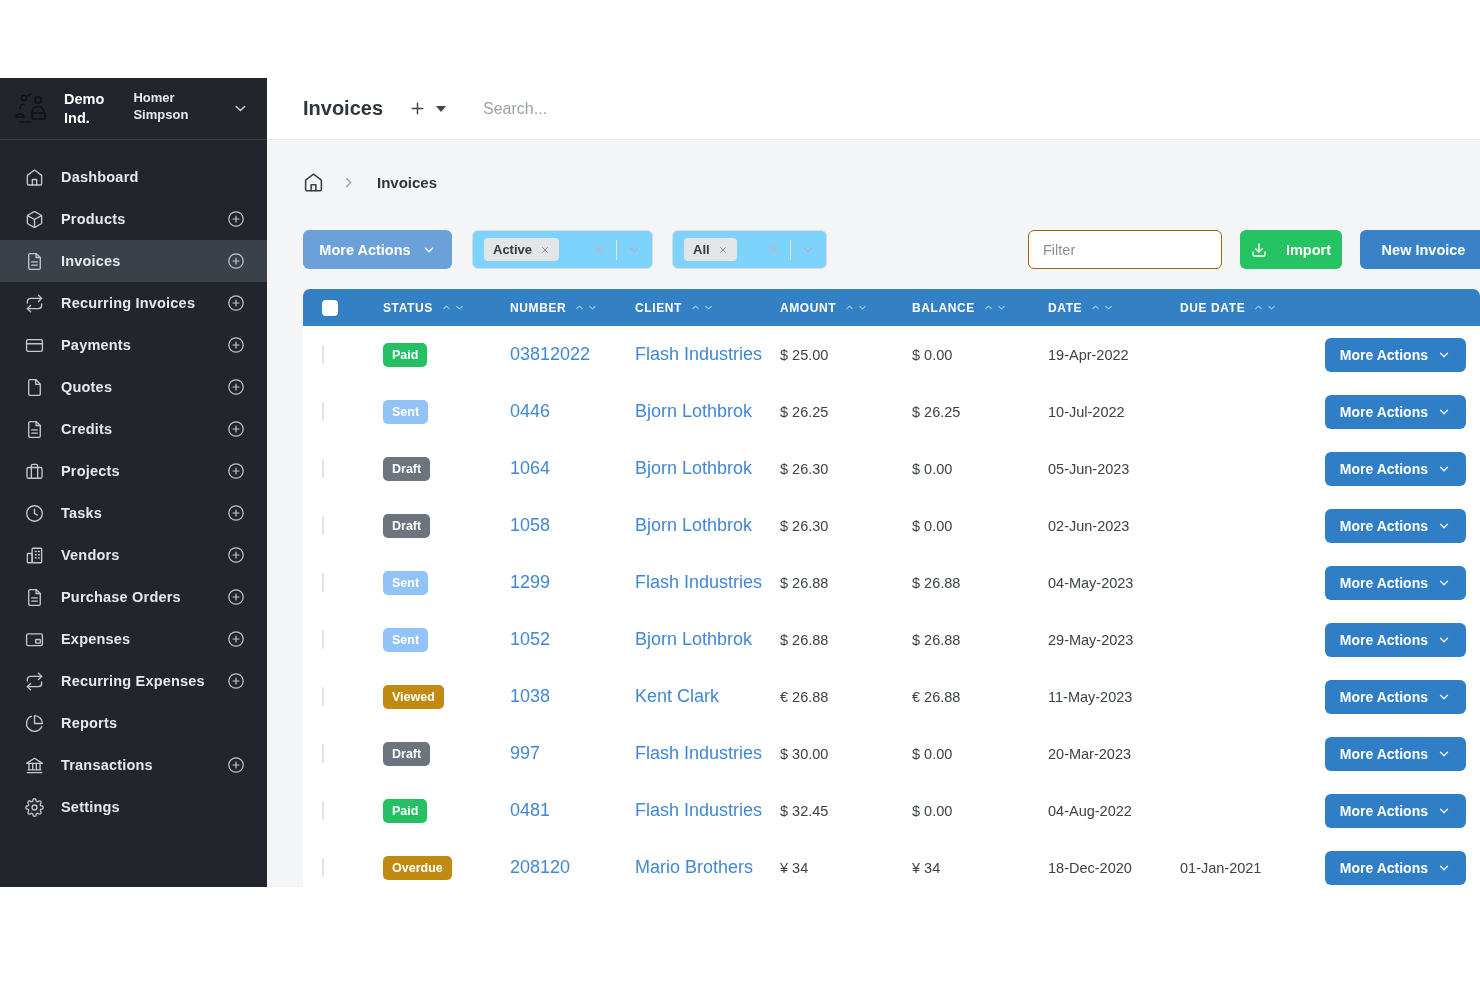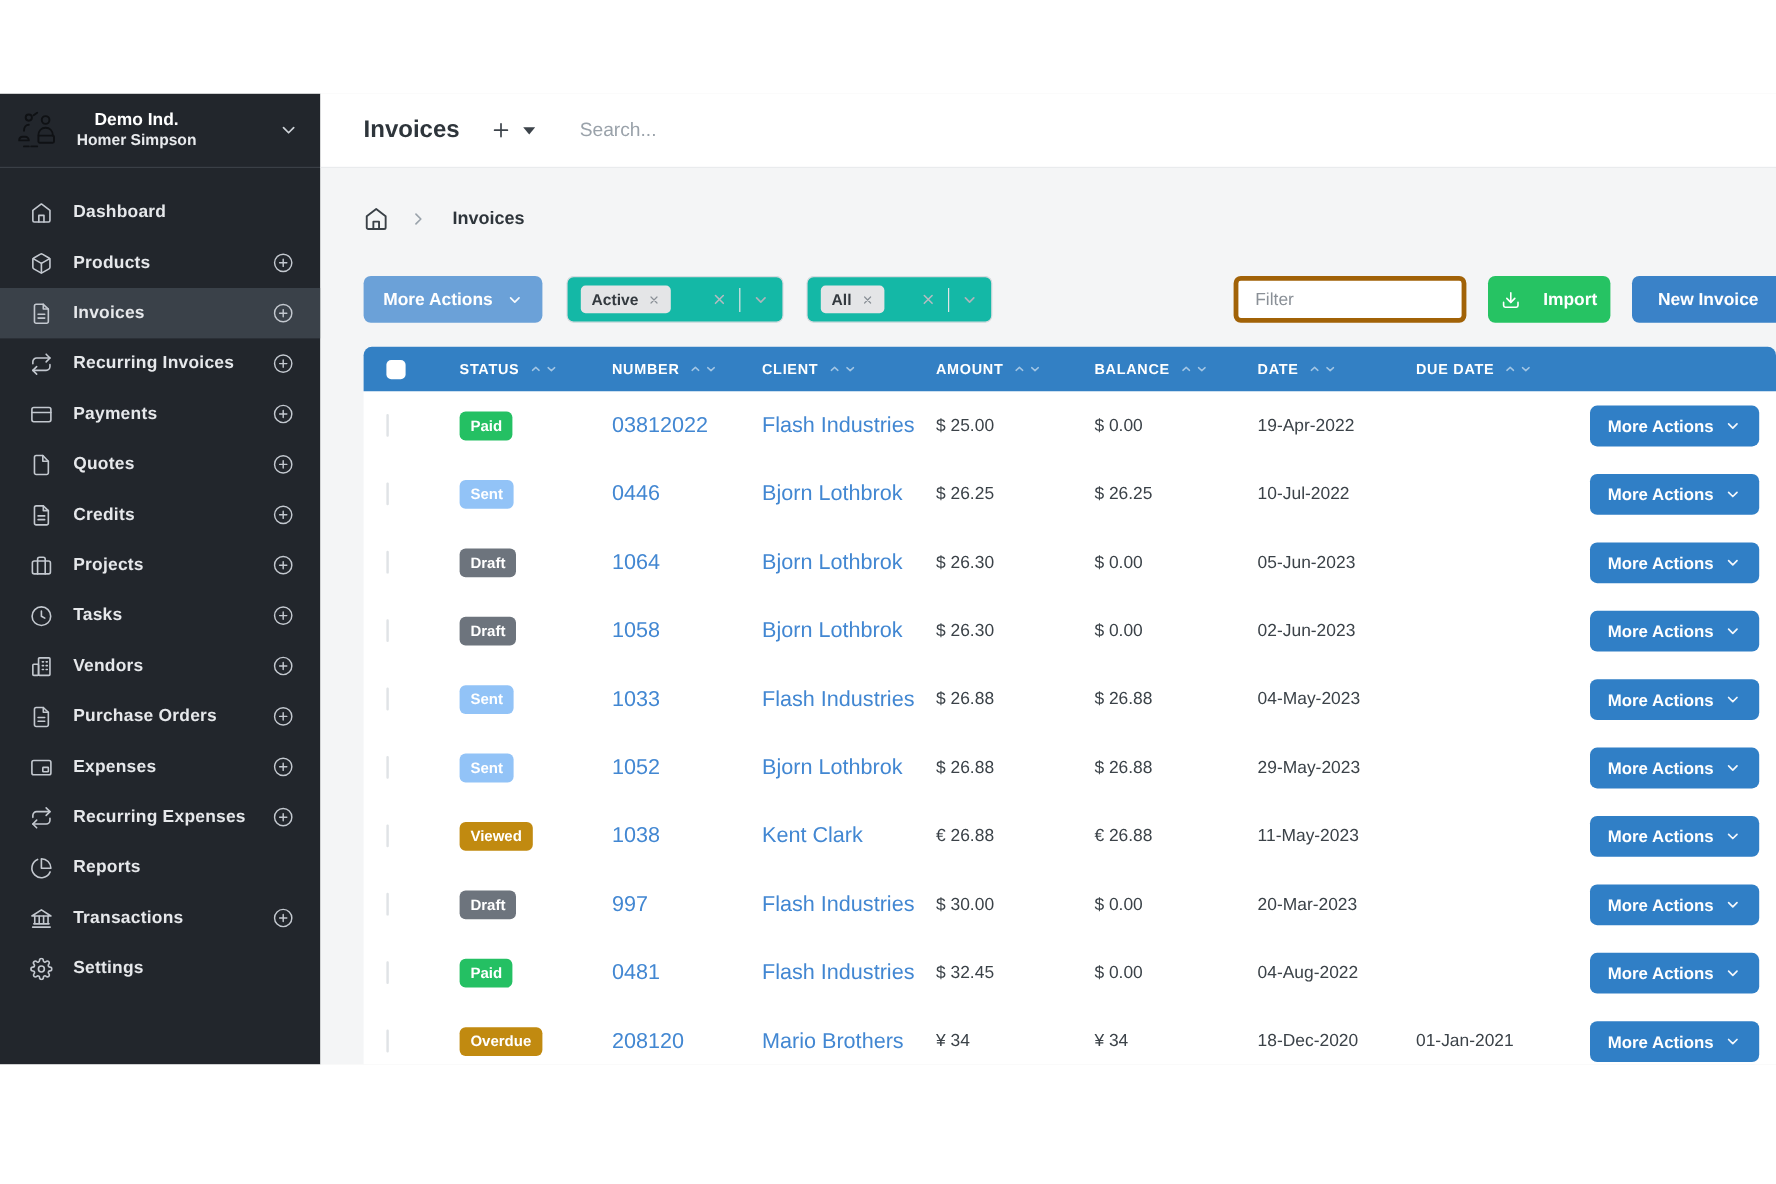--- a/index.html
+++ b/index.html
@@ -4,21 +4,21 @@
 <style>
   * { margin:0; padding:0; box-sizing:border-box; }
   html,body { width:1480px; height:987px; background:#ffffff;
     font-family:"Liberation Sans","DejaVu Sans",sans-serif; overflow:hidden; }
   .app { position:absolute; left:0; top:78px; width:1480px; height:809px; overflow:hidden; background:#f4f5f6; }
 
   
   .sidebar { position:absolute; left:0; top:0; bottom:0; width:267px; background:var(--sidebar-bg,#22262c); }
   .sb-header { height:62px; display:flex; align-items:center; padding:0 18px 0 12px; border-bottom:1px solid #3a3f46; }
   .sb-logo { width:40px; height:40px; flex:0 0 40px; margin-right:12px; }
-  .sb-names { display:flex; flex-direction:column; line-height:1.25;text-align:center; }
+  .sb-names { display:flex; line-height:1.25; }
   .sb-company { font-size:14.5px; font-weight:700; color:#ffffff; }
   .sb-user { font-size:13px; color:#e8eaed;font-weight:bold; }
   .sb-chev { margin-left:auto; width:17px; height:17px; color:#cdd2d7; }
   .nav { padding-top:16px; }
   .nav-item { height:42px; display:flex; align-items:center; padding:0 22px 0 25px; cursor:pointer; }
   .nav-item.active { background:#3a4149; }
   .nav-icon { width:19px; height:19px; color:#c3c8cf; margin-right:17px; flex:0 0 19px; }
   .nav-icon svg, .sb-chev svg, .nav-plus svg { width:100%; height:100%; display:block; }
   .nav-label { font-size:14.5px; font-weight:600; color:#e6e8eb; letter-spacing:.2px; white-space:nowrap; }
   .nav-plus { margin-left:auto; width:18px; height:18px; color:#c3c8cf; }
@@ -43,32 +43,32 @@
   .bc-chev { width:15px; height:15px; color:#9aa3ab; margin-left:17px; }
   .bc-label { font-size:15px; font-weight:700; color:#2e353b; margin-left:21px; }
 
   
   .filterbar { position:absolute; left:36px; top:90px; height:39px; right:0; }
   .btn { display:flex; align-items:center; justify-content:center; border:none; border-radius:6px;
     color:#fff; font-size:14.5px; font-weight:600; font-family:inherit; cursor:pointer; }
   .btn-more { position:absolute; left:0; top:0; width:149px; height:39px; background:var(--more-actions-blue,#6ba1d8); gap:11px; }
   .btn-chev { width:14px; height:14px; opacity:.95; }
   .btn-chev svg { width:100%; height:100%; display:block; }
-  .ms { position:absolute; top:0; height:39px; background:#14b8a6; border:1px solid #d8dbdf; border-radius:6px;
+  .ms { position:absolute; top:0; height:39px; background:#7dd3fc; border:1px solid #d8dbdf; border-radius:6px;
     display:flex; align-items:center; padding:12px 11px; }
   .ms1 { left:169px; width:181px; }
   .ms2 { left:369px; width:155px; }
   .chip { background:#e4e5e7; border-radius:4px; padding:4px 9px; font-size:13px; font-weight:600;
     color:#33393f; display:flex; align-items:center; gap:8px; cursor:default; }
   .chip-x { width:10px; height:10px; color:#8a9097; cursor:pointer; }
   .chip-x svg, .ms-clear svg, .ms-chev svg { width:100%; height:100%; display:block; }
   .ms-clear { margin-left:auto; width:13px; height:13px; color:#b6bbc1; cursor:pointer; }
   .ms-div { width:1px; height:20px; background:#e2e4e7; margin:0 10px; }
   .ms-chev { width:14px; height:14px; color:#aeb4bb; cursor:pointer; }
-  .input-filter { position:absolute; left:725px; top:0; width:194px; height:39px; border:4px solid #a16207;
+  .input-filter { position:absolute; left:725px; top:0; width:194px; height:39px; border:1px solid #a16207;
     border-radius:6px; background:#fff; padding:0 14px; font-size:14.5px; color:#ec4899; outline:none; font-family:inherit; }
   .input-filter::placeholder { color:#8a9097; }
   .btn-import { position:absolute; left:937px; top:0; width:102px; height:39px; background:var(--import-green,#26c363); gap:19px; }
   .btn-import .dl { width:16px; height:16px; }
   .btn-import .dl svg { width:100%; height:100%; display:block; }
   .btn-new { position:absolute; left:1057px; top:0; width:127px; height:39px; background:var(--new-invoice-blue,#3a82c8); }
 
   
   .table { position:absolute; left:36px; top:149px; right:0; bottom:0; background:#fff; border-radius:8px 8px 0 0; }
   .thead, .trow { display:grid; grid-template-columns:65px 127px 125px 145px 132px 136px 132px 145px 1fr; align-items:center; }
@@ -645,21 +645,21 @@
                   <svg viewBox="0 0 24 24" fill="none" stroke="currentColor" stroke-width="2.4" stroke-linecap="round" stroke-linejoin="round">
                     <path d="m6 9 6 6 6-6"></path>
                   </svg>
                 </span>
               </button>
             </div>
           </div>
           <div class="trow">
             <div><span class="cb"></span></div>
             <div class="badge-wrap"><span class="badge badge-sent">Sent</span></div>
-            <div><a class="link">1033</a></div>
+            <div><a class="link">1299</a></div>
             <div><a class="link">Flash Industries</a></div>
             <div class="cell">$ 26.88</div>
             <div class="cell">$ 26.88</div>
             <div class="cell">04-May-2023</div>
             <div class="cell"></div>
             <div class="actions-cell">
               <button class="btn btn-row">
                 <span>More Actions</span>
                 <span class="btn-chev">
                   <svg viewBox="0 0 24 24" fill="none" stroke="currentColor" stroke-width="2.4" stroke-linecap="round" stroke-linejoin="round">

